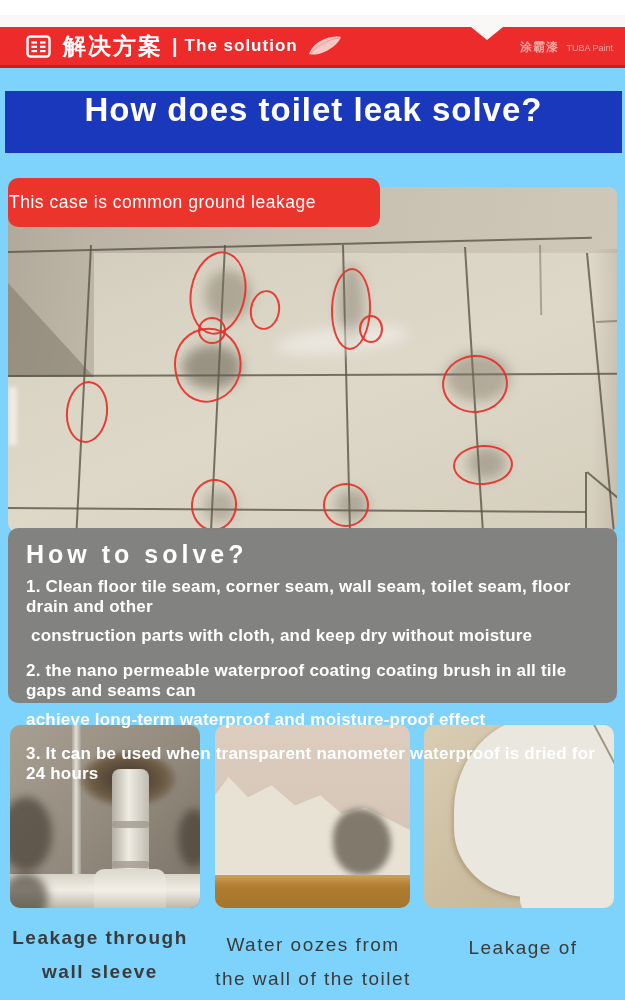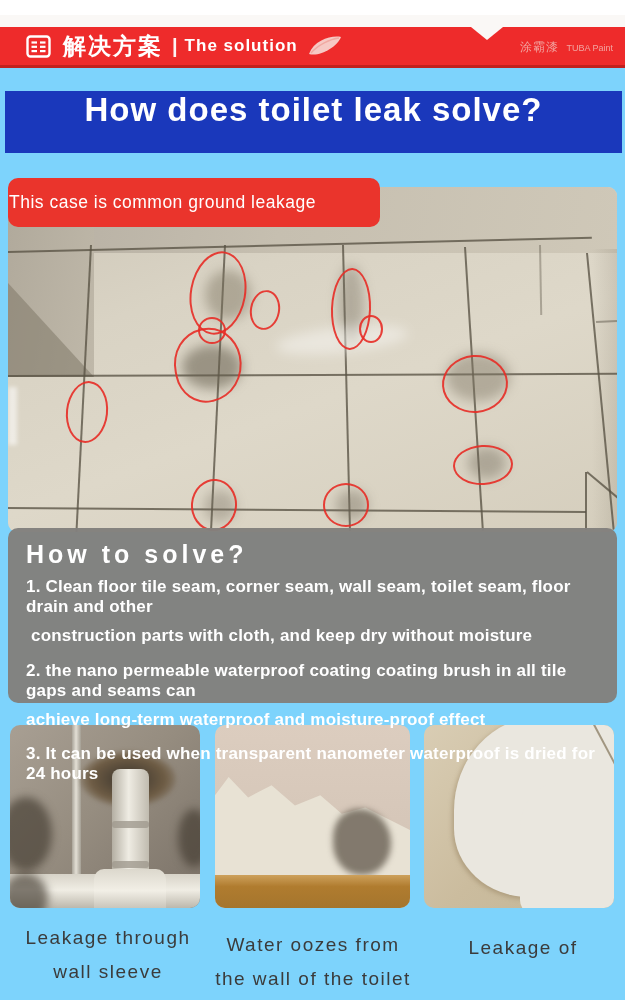--- a/index.html
+++ b/index.html
@@ -12,21 +12,21 @@
   .notch { top:12px; left:471px; width:0; height:0; border-left:16px solid transparent;
            border-right:16px solid transparent; border-top:13px solid #faf8f6; z-index:4; }
   .header { top:12px; left:0; width:625px; height:41px; background:#ee2b2b;
             border-bottom:3px solid #c2201d; display:flex; align-items:center; padding-left:26px; z-index:2; }
   .menu-icon { width:25px; height:23px; flex:0 0 auto; }
   .title-zh { color:#fff; font-size:23px; font-weight:bold; margin-left:12px; letter-spacing:2px; }
   .hdr-divider { color:#fff; font-size:20px; font-weight:bold; margin:0 7px 0 9px; opacity:.95; }
   .title-en { color:#fff; font-size:17px; font-weight:bold; letter-spacing:1px; }
   .leaf-icon { margin-left:8px; width:38px; height:26px; }
   .brand { position:absolute; right:12px; top:50%; transform:translateY(-50%); color:#f2a4a0; white-space:nowrap; }
-  .brand-zh { font-size:12px; font-weight:normal; letter-spacing:1px; }
+  .brand-zh { font-size:12px; font-weight:bold; letter-spacing:1px; }
   .brand-en { font-size:9px; margin-left:3px; }
 
   
   .banner { top:76px; left:5px; width:617px; height:62px; background:#1a38bb;
             display:flex; align-items:flex-start; justify-content:center; }
   .banner-title { color:#ffffff; font-size:33px; font-weight:bold; letter-spacing:1px; }
 
   
   .photo-main { left:8px; top:172px; width:609px; height:345px; border-radius:9px; overflow:hidden;
                 background:linear-gradient(160deg,#cdc6b7 0%,#d9d3c4 30%,#ded8c9 58%,#d5cebd 100%); }
@@ -96,21 +96,21 @@
   
   .patch { left:30px; top:-8px; width:178px; height:180px; background:#eae7df;
            border-radius:48% 0 0 42% / 52% 0 0 38%;
            filter:drop-shadow(-2px 2px 2px rgba(150,130,95,.5)); }
   .patch2 { left:96px; top:58px; width:110px; height:130px; background:#eae7df; border-radius:35% 0 0 10%; }
   .crack { left:166px; top:-6px; width:2px; height:72px; background:rgba(130,115,88,.7);
            transform:rotate(-28deg); transform-origin:top center; }
 
   
   .caption { color:#3b3b3b; font-size:19px; letter-spacing:1.5px; line-height:1.8; text-align:center; }
-  .cap1 { left:8px; top:906px; width:200px; }
+  .cap1 { left:0; top:906px; width:200px;font-weight:bold; }
   .cap2 { left:203px; top:913px; width:220px; }
   .cap3 { left:428px; top:916px; width:190px; }
 </style>
 </head>
 <body>
 
 <div class="page">
 
   <div class="abs top-strip"></div>
   <div class="abs notch"></div>

